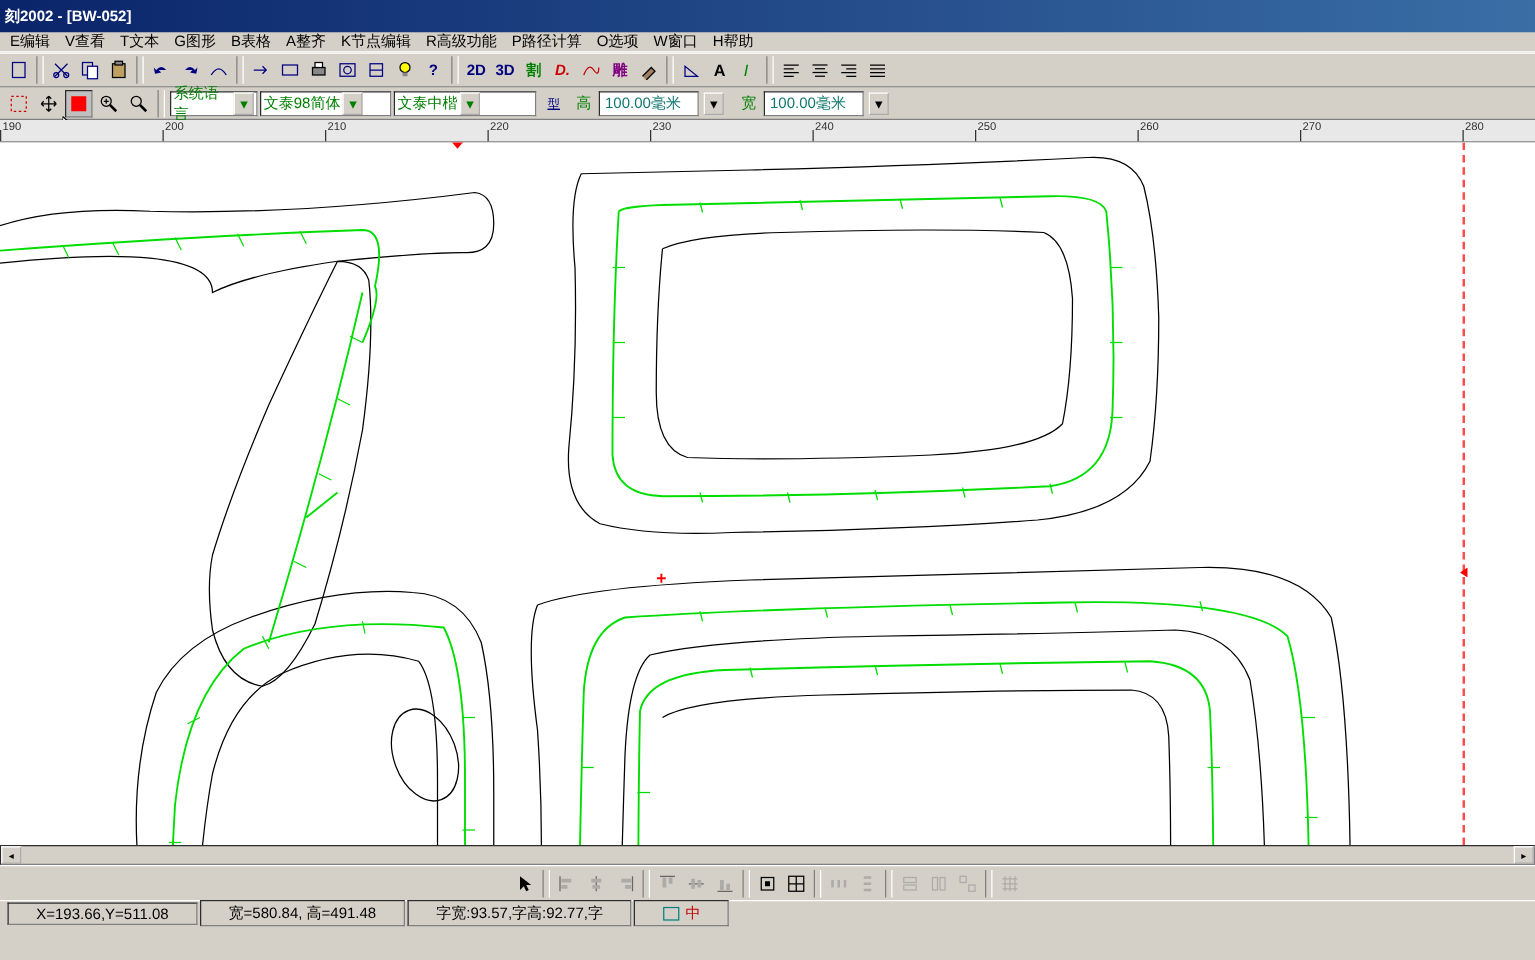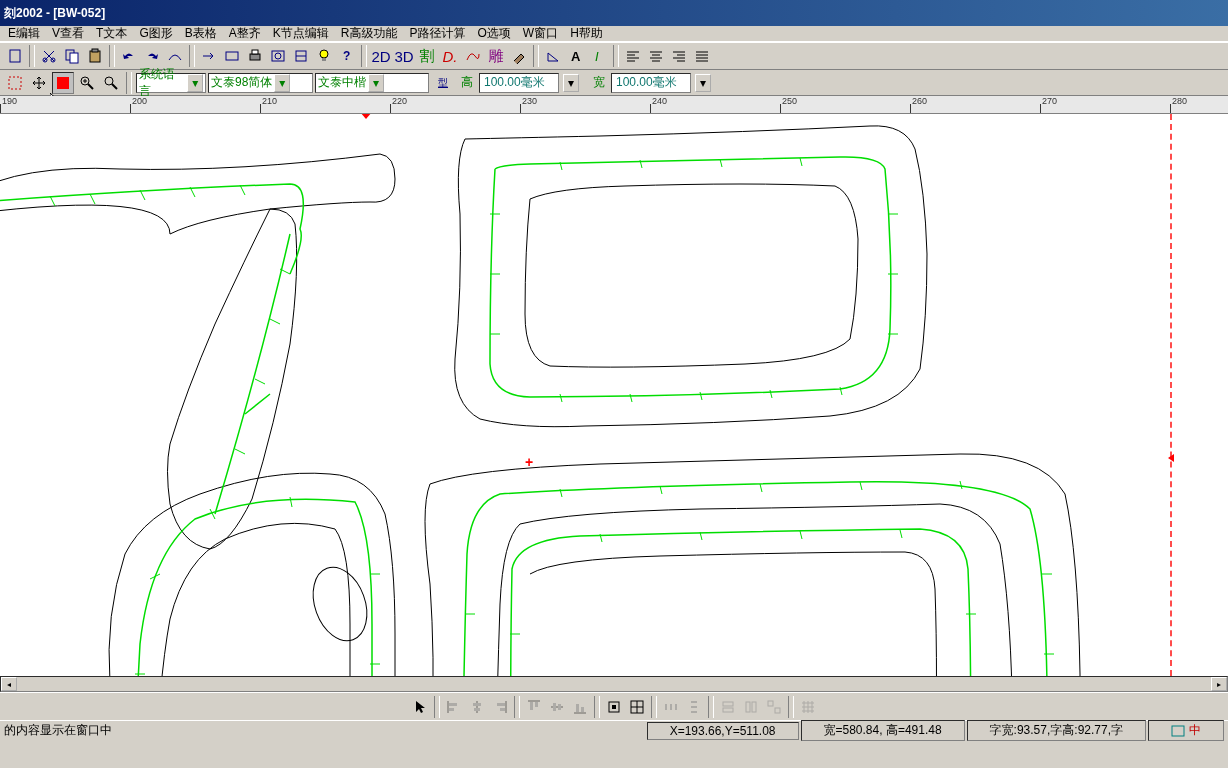--- a/index.html
+++ b/index.html
@@ -24,21 +24,21 @@
 .canvas-svg { position: absolute; top: 0; left: 0; }
 .red-cross { position: absolute; color: red; font-size: 14px; font-weight: bold; }
 .red-dashed { position: absolute; border-right: 2px dashed red; height: 100%; opacity: 0.7; }
 .red-marker { position: absolute; width: 8px; height: 8px; }
 .scrollbar-h { height: 16px; background: #d4d0c8; border: 1px inset #808080; display: flex; align-items: center; }
 .scroll-arrow { width: 16px; height: 14px; background: #d4d0c8; border: 1px outset #fff; display: flex; align-items: center; justify-content: center; font-size: 8px; }
 .bottom-toolbar { height: 28px; background: #d4d0c8; display: flex; align-items: center; justify-content: center; border-top: 1px solid #fff; gap: 1px; }
 .statusbar { height: 20px; background: #d4d0c8; border-top: 1px solid #fff; display: flex; align-items: center; padding: 0 4px; font-size: 12px; }
 .status-left { flex: 1; }
 .status-section { border: 1px inset #808080; padding: 1px 22px; margin-left: 2px; white-space: nowrap; }
-.tool-txt { font-size: 15px; color: #000080; font-weight: normal; }
+.tool-txt { font-size: 12px; color: #000080; font-weight: bold; }
 .cursor-arrow { position: absolute; left: 50px; top: 93px; pointer-events: none; }
 </style>
 </head>
 <body>
 
 <div class="titlebar">
   <span>刻2002 - [BW-052]</span>
 </div>
 
 <div class="menubar">
@@ -527,21 +527,20 @@
           <line x1="12" y1="2" x2="12" y2="14"></line>
           <line x1="2" y1="4" x2="14" y2="4"></line>
           <line x1="2" y1="8" x2="14" y2="8"></line>
           <line x1="2" y1="12" x2="14" y2="12"></line>
         </g>
       </svg>
     </div>
 </div>
 
 <div class="statusbar">
-  <div class="status-left">的内容显示在窗口中</div>
   <div class="status-section">X=193.66,Y=511.08</div>
   <div class="status-section">宽=580.84, 高=491.48</div>
   <div class="status-section">字宽:93.57,字高:92.77,字</div>
   <div class="status-section" style="display:flex;gap:4px;align-items:center">
     <svg width="14" height="12">
         <rect x="1" y="1" width="12" height="10" fill="none" stroke="#008080"></rect>
       </svg>
     <span style="color:#c00000">中</span>
   </div>
 </div>

